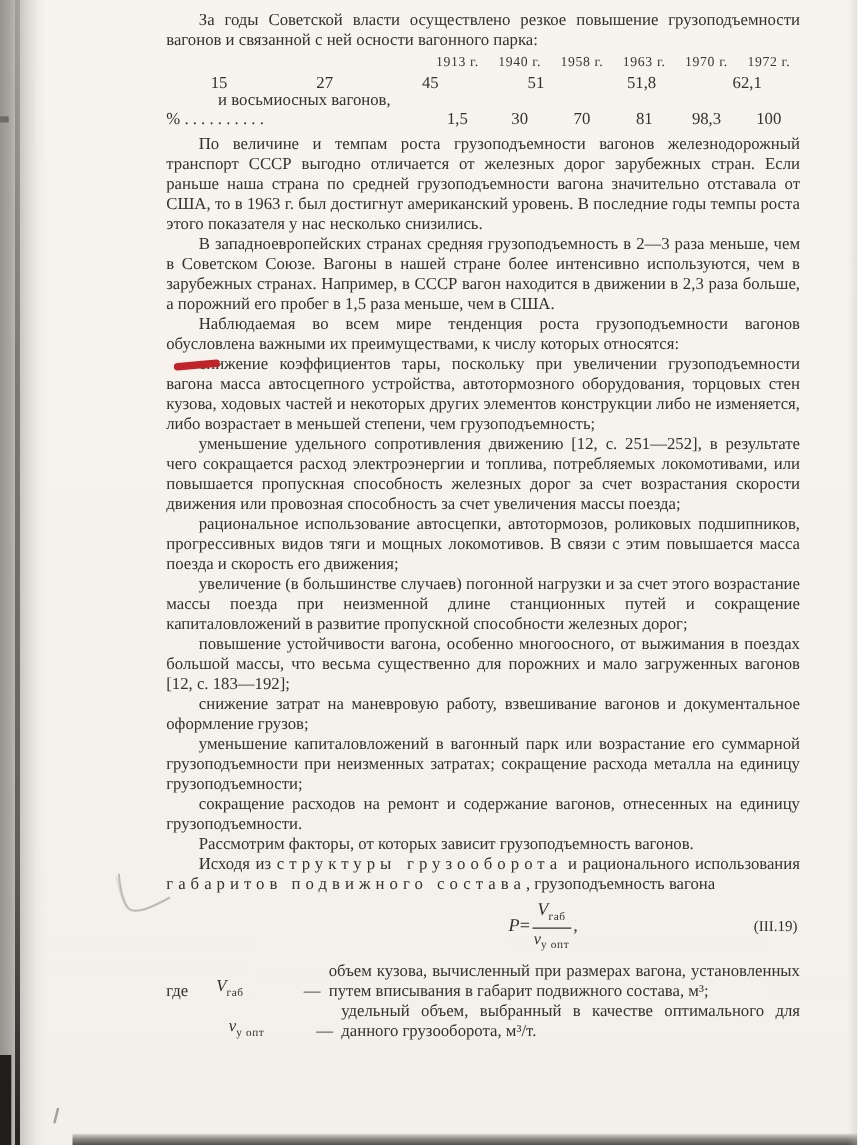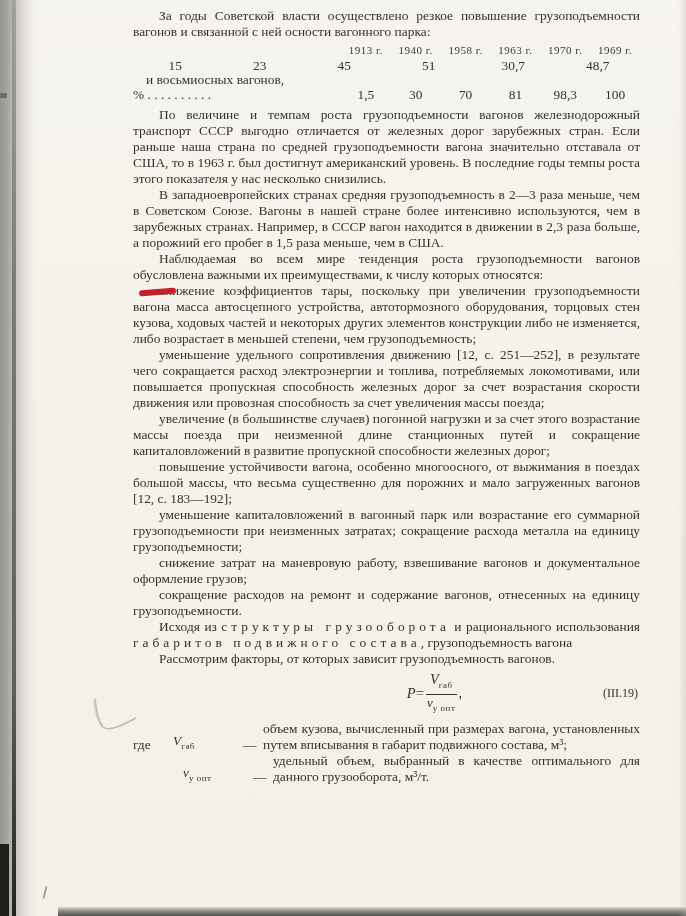--- a/index.html
+++ b/index.html
@@ -33,21 +33,21 @@
     font-size:13.4px;line-height:16px;}
   .para{margin:0;text-align:justify;}
   .indent{text-indent:26px;}
   .sp{letter-spacing:0.30em;}
   
   .mini-table{margin:3px 0 5px 0;}
   .trow{display:flex;align-items:flex-end;}
   .tlabel{flex:0 0 208px;}
   .lbl{line-height:14.6px;}
   .r1a{padding-left:42px;} .r1b{padding-left:20px;}
-  .r2a{padding-left:42px;} .r2b{padding-left:13px;} .r2c{padding-left:0;}
+  .r2a{padding-left:42px;} .r2b{padding-left:13px;text-align:center;} .r2c{padding-left:0;}
   .tcell{flex:1;text-align:center;line-height:14.6px;}
   .thead{align-items:flex-end;margin-bottom:1px;}
   .thead .tcell{font-size:11px;letter-spacing:0.5px;color:#3a3732;}
   
   .formula-row{position:relative;display:flex;justify-content:center;align-items:center;
     margin:4px 0 6px 0;height:44px;}
   .formula{display:inline-flex;align-items:center;transform:translateX(48px);font-size:14.5px;}
   .fvar{font-style:italic;}
   .frac{display:inline-block;text-align:center;margin:0 2px;vertical-align:middle;}
   .frac .num{display:block;border-bottom:1.2px solid #34312b;padding:0 4px 1px 4px;line-height:15px;}
@@ -80,29 +80,29 @@
     <p class="para indent">За годы Советской власти осуществлено резкое повышение грузоподъемности вагонов и связанной с ней осности вагонного парка:</p>
 
     <div class="mini-table">
       <div class="trow thead">
         <div class="tlabel"></div>
         <div class="tcell">1913 г.</div>
         <div class="tcell">1940 г.</div>
         <div class="tcell">1958 г.</div>
         <div class="tcell">1963 г.</div>
         <div class="tcell">1970 г.</div>
-        <div class="tcell">1969 г.</div>
+        <div class="tcell">1972 г.</div>
       </div>
       <div class="trow">
         <div class="tcell">15</div>
-        <div class="tcell">23</div>
+        <div class="tcell">27</div>
         <div class="tcell">45</div>
         <div class="tcell">51</div>
-        <div class="tcell">30,7</div>
-        <div class="tcell">48,7</div>
+        <div class="tcell">51,8</div>
+        <div class="tcell">62,1</div>
       </div>
       <div class="trow">
         <div class="tlabel">
           <div class="lbl r2b">и восьмиосных вагонов,</div>
           <div class="lbl r2c">% . . . . . . . . . .</div>
         </div>
         <div class="tcell">1,5</div>
         <div class="tcell">30</div>
         <div class="tcell">70</div>
         <div class="tcell">81</div>
@@ -110,29 +110,30 @@
         <div class="tcell">100</div>
       </div>
     </div>
 
     <p class="para indent">По величине и темпам роста грузоподъемности вагонов железнодорожный транспорт СССР выгодно отличается от железных дорог зарубежных стран. Если раньше наша страна по средней грузоподъемности вагона значительно отставала от США, то в 1963 г. был достигнут американский уровень. В последние годы темпы роста этого показателя у нас несколько снизились.</p>
     <p class="para indent">В западноевропейских странах средняя грузоподъемность в 2—3 раза меньше, чем в Советском Союзе. Вагоны в нашей стране более интенсивно используются, чем в зарубежных странах. Например, в СССР вагон находится в движении в 2,3 раза больше, а порожний его пробег в 1,5 раза меньше, чем в США.</p>
     <p class="para indent">Наблюдаемая во всем мире тенденция роста грузоподъемности вагонов обусловлена важными их преимуществами, к числу которых относятся:</p>
 
     <p class="para indent">снижение коэффициентов тары, поскольку при увеличении грузоподъемности вагона масса автосцепного устройства, автотормозного оборудования, торцовых стен кузова, ходовых частей и некоторых других элементов конструкции либо не изменяется, либо возрастает в меньшей степени, чем грузоподъемность;</p>
     <p class="para indent">уменьшение удельного сопротивления движению [12, с. 251—252], в результате чего сокращается расход электроэнергии и топлива, потребляемых локомотивами, или повышается пропускная способность железных дорог за счет возрастания скорости движения или провозная способность за счет увеличения массы поезда;</p>
+    <p class="para indent">рациональное использование автосцепки, автотормозов, роликовых подшипников, прогрессивных видов тяги и мощных локомотивов. В связи с этим повышается масса поезда и скорость его движения;</p>
     <p class="para indent">увеличение (в большинстве случаев) погонной нагрузки и за счет этого возрастание массы поезда при неизменной длине станционных путей и сокращение капиталовложений в развитие пропускной способности железных дорог;</p>
     <p class="para indent">повышение устойчивости вагона, особенно многоосного, от выжимания в поездах большой массы, что весьма существенно для порожних и мало загруженных вагонов [12, с. 183—192];</p>
+    <p class="para indent">снижение затрат на маневровую работу, взвешивание вагонов и документальное оформление грузов;</p>
     <p class="para indent">уменьшение капиталовложений в вагонный парк или возрастание его суммарной грузоподъемности при неизменных затратах; сокращение расхода металла на единицу грузоподъемности;</p>
-    <p class="para indent">снижение затрат на маневровую работу, взвешивание вагонов и документальное оформление грузов;</p>
     <p class="para indent">сокращение расходов на ремонт и содержание вагонов, отнесенных на единицу грузоподъемности.</p>
 
+    <p class="para indent">Рассмотрим факторы, от которых зависит грузоподъемность вагонов.</p>
+
     <p class="para indent"><span>Исходя из </span><span class="sp">структуры грузооборота</span><span> и рационального использования </span><span class="sp">габаритов подвижного состава</span><span>, грузоподъемность вагона</span></p>
-
-    <p class="para indent">Рассмотрим факторы, от которых зависит грузоподъемность вагонов.</p>
 
     <div class="formula-row">
       <span class="formula">
         <span class="fvar">P</span>
         <span> = </span>
         <span class="frac">
           <span class="num"><span class="fvar">V</span><sub class="rm">габ</sub></span>
           <span class="den"><span class="fvar">v</span><sub class="rm">у опт</sub></span>
         </span>
         <span>,</span>

